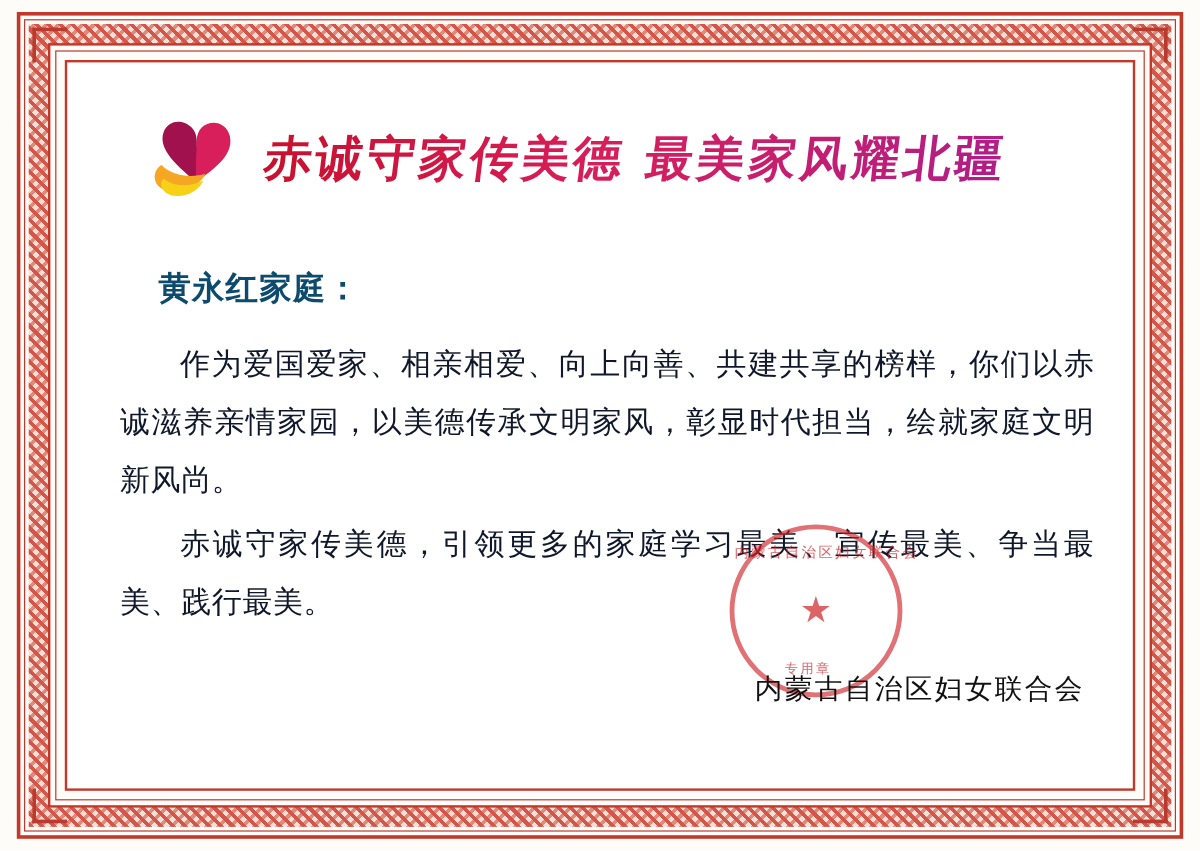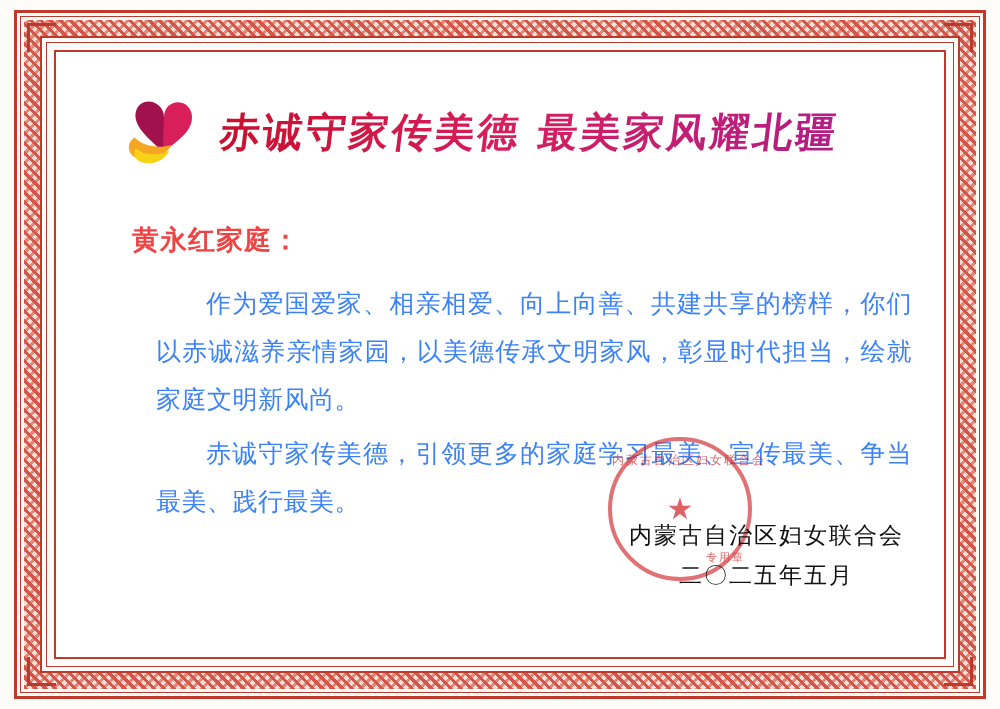--- a/index.html
+++ b/index.html
@@ -123,32 +123,32 @@
     white-space: nowrap;
     text-shadow: none;
   }
 
   .salutation {
     margin-top: 44px;
     margin-left: 62px;
     font-family: "DejaVu Serif", serif;
     font-size: 27px;
     font-weight: bold;
-    color: #ef4444;
+    color: #0c4a6e;
     letter-spacing: 1px;
   }
 
   .body-text {
     margin-top: 22px;
-    margin-left: 86px;
+    margin-left: 30px;
     margin-right: 18px;
     font-family: "DejaVu Serif", serif;
     font-size: 25px;
     line-height: 48px;
-    color: #3b82f6;
+    color: #0f172a;
     letter-spacing: 0.5px;
   }
   .body-text p {
     margin: 0 0 6px 0;
     text-indent: 2em;
     text-align: justify;
   }
 
   .signature {
     position: absolute;
@@ -188,22 +188,22 @@
     left: 0; right: 0; top: 11px;
     text-align: center;
     font-family: "DejaVu Serif", serif;
     font-size: 12px;
     color: rgba(206, 32, 38, 0.85);
     letter-spacing: 2px;
     white-space: nowrap;
   }
   .seal .seal-bottom-text {
     position: absolute;
-    left: 0; right: 3px; bottom: 12px;
-    text-align: right;
+    left: 0; right: 13px; bottom: 12px;
+    text-align: center;
     font-family: Liberation Serif, serif;
     font-size: 11px;
     color: rgba(206, 32, 38, 0.85);
     letter-spacing: 2px;
     white-space: nowrap;
   }
 </style>
 </head>
 <body>
 
@@ -242,17 +242,16 @@
     </div>
 
     <div class="seal">
       <div class="seal-top-text">内蒙古自治区妇女联合会</div>
       <div class="star">★</div>
       <div class="seal-bottom-text">专用章</div>
     </div>
 
     <div class="signature">
       <div>内蒙古自治区妇女联合会</div>
-      <div>二〇二五年五月</div>
     </div>
 
   </div>
 </div>
 
 </body></html>

